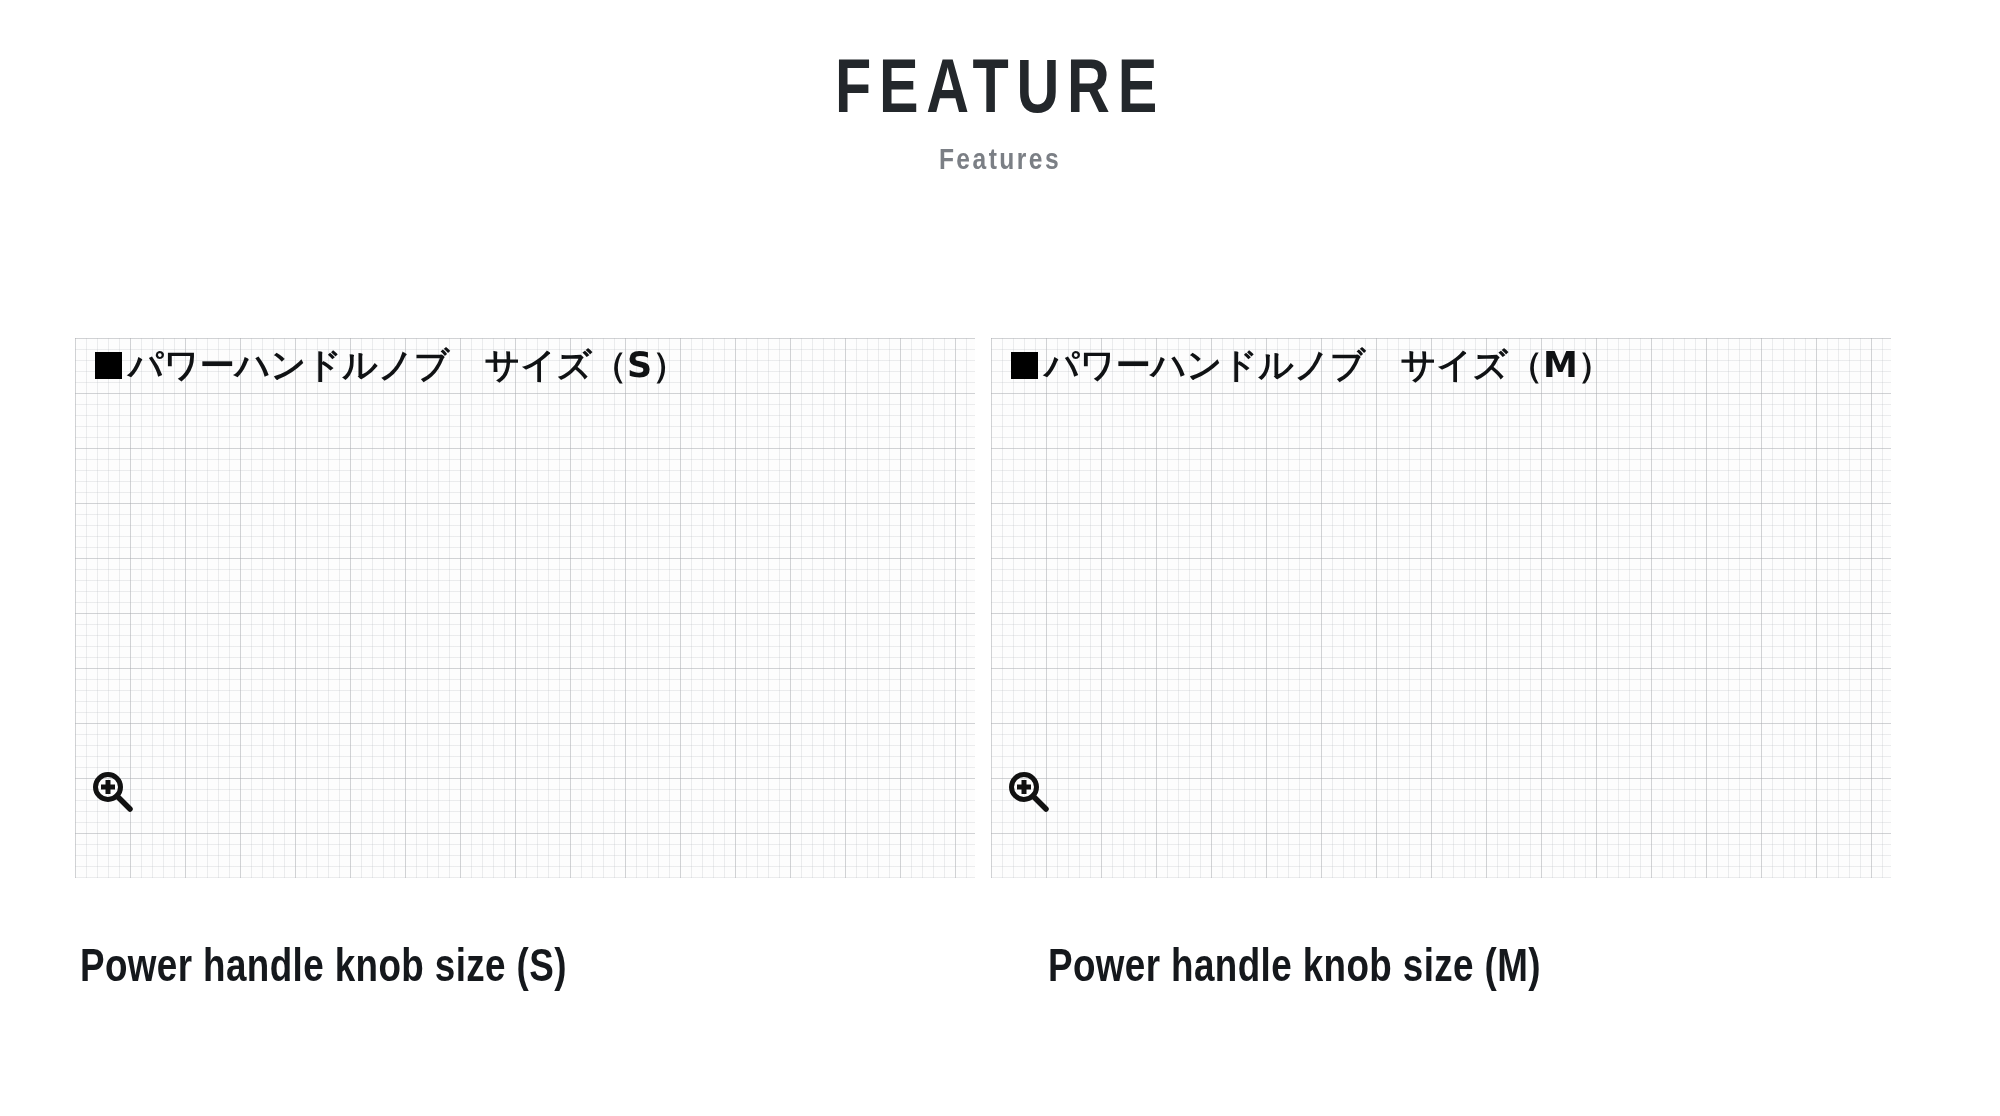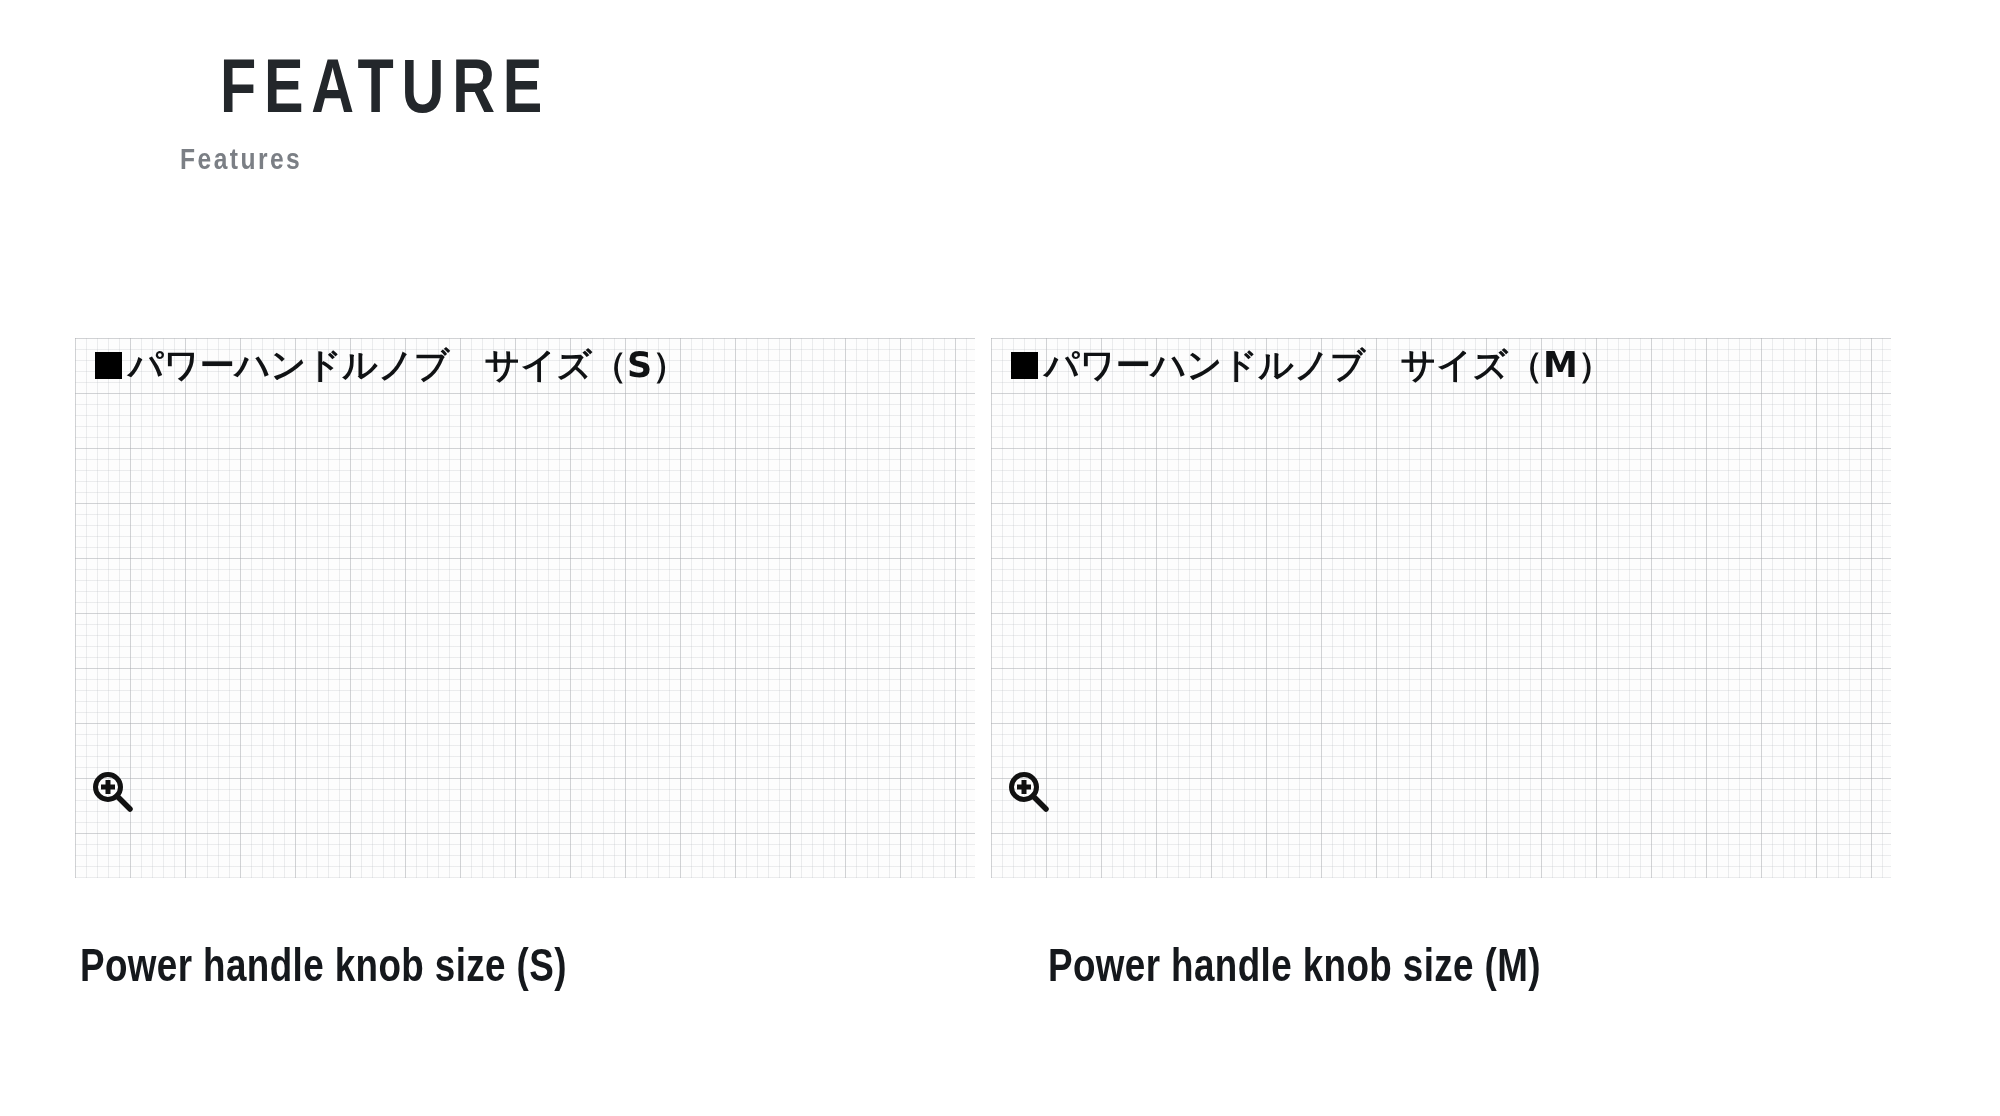--- a/index.html
+++ b/index.html
@@ -6,21 +6,21 @@
   body{
     width:2000px;height:1116px;
     background:#ffffff;
     font-family:"Liberation Sans", sans-serif;
     overflow:hidden;
     position:relative;
   }
   #page{position:absolute;inset:0;}
 
   
-  .header{position:absolute;top:0;left:0;width:2000px;text-align:left;}
+  .header{position:absolute;top:0;left:0;width:2000px;text-align:center;}
   .title{
     margin-top:48px;
     font-family:"Liberation Sans", sans-serif;
     font-weight:bold;
     font-size:76px;
     letter-spacing:10px;
     color:#23272b;
     transform:scaleX(0.78);
     line-height:1;
   }

